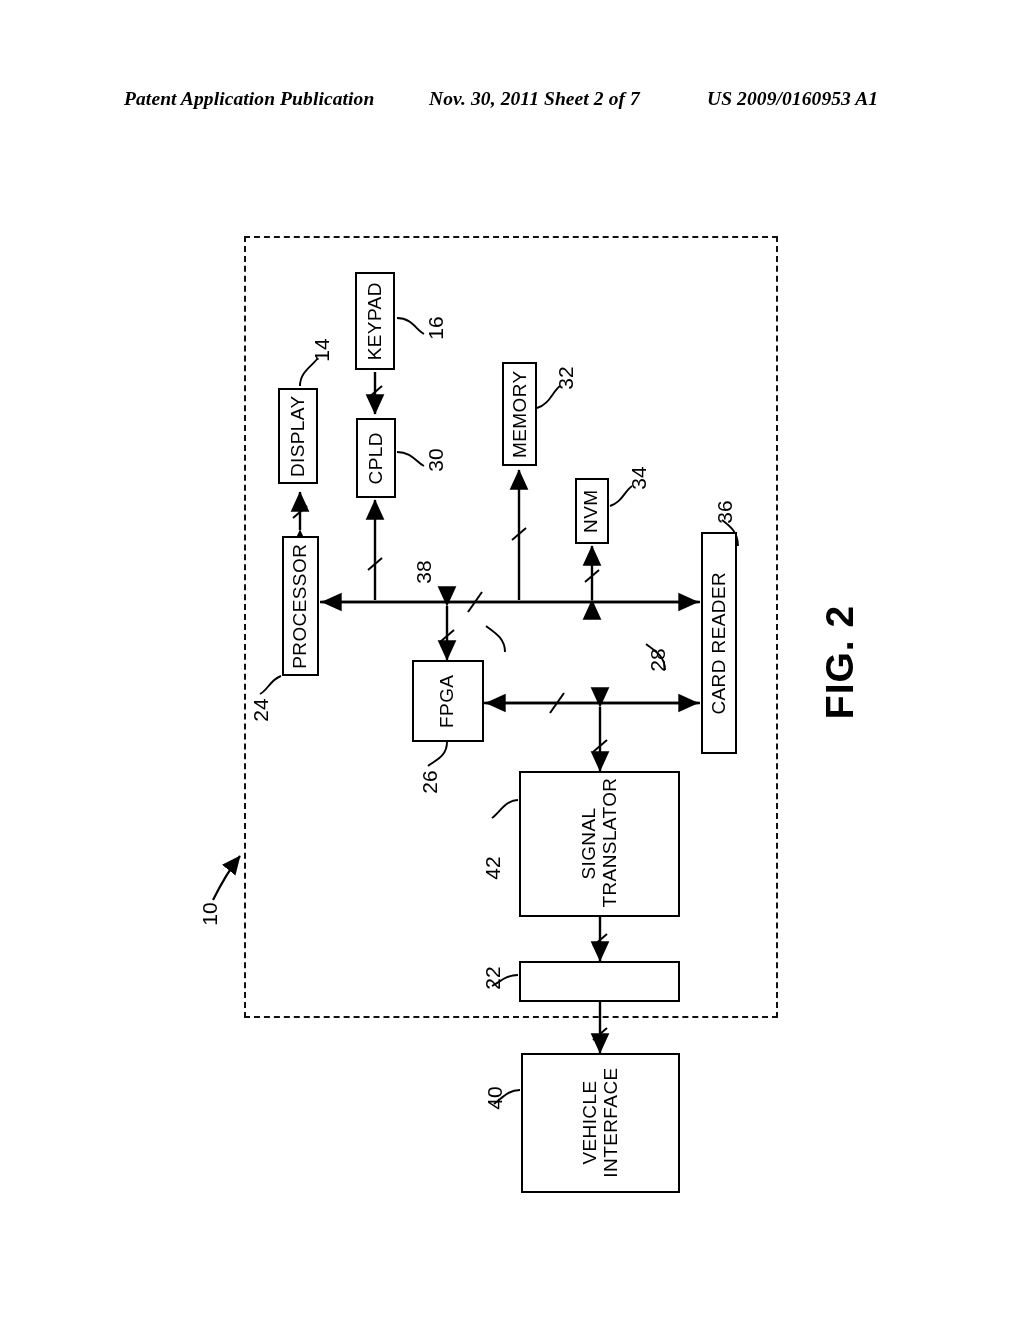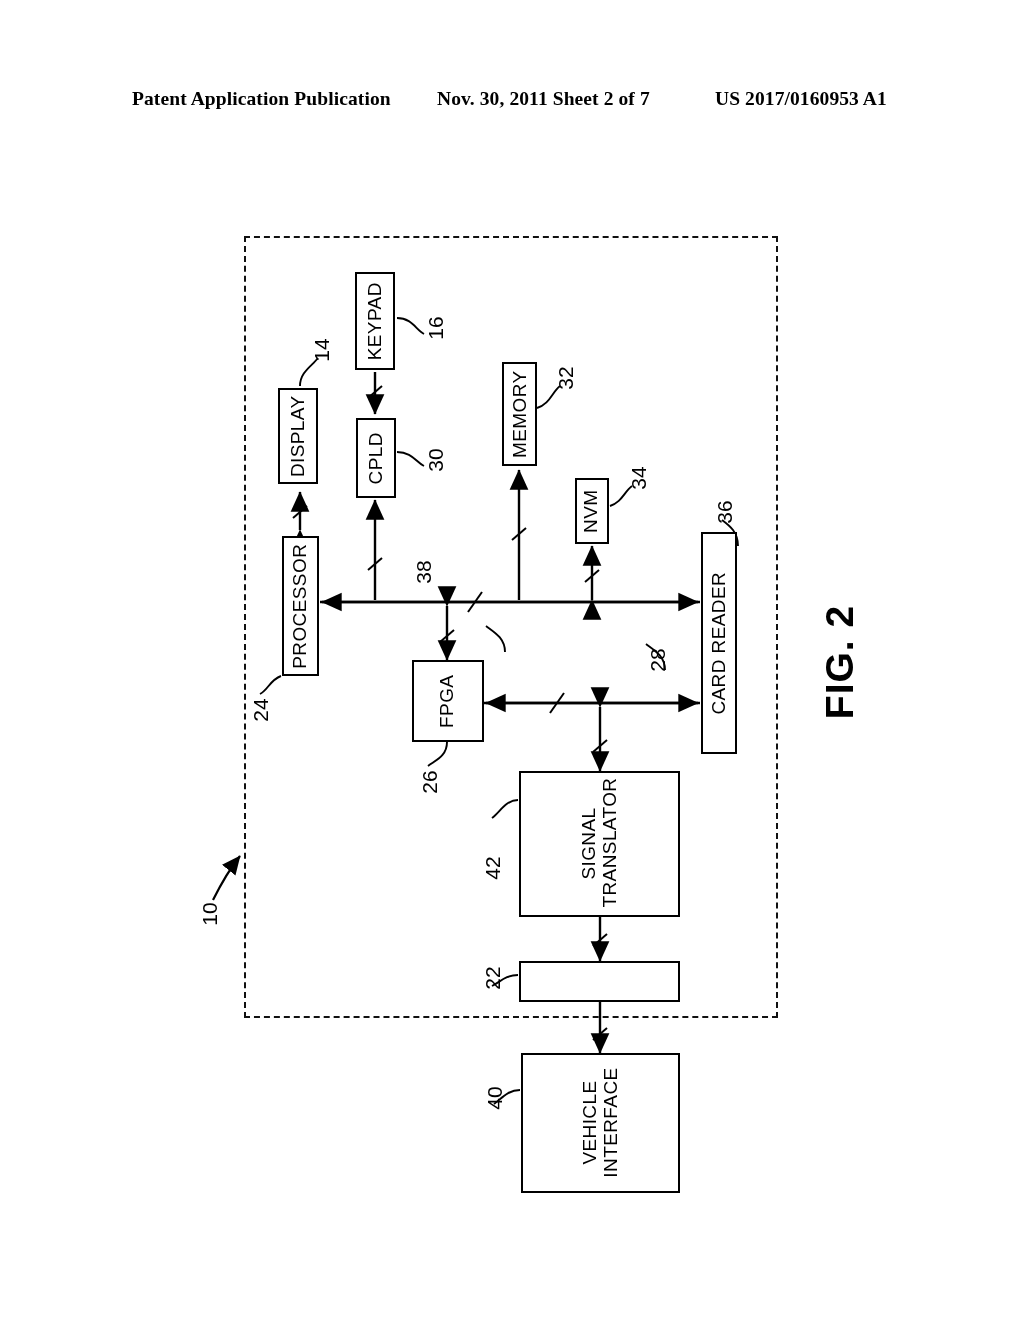--- a/index.html
+++ b/index.html
@@ -14,30 +14,31 @@
     position: relative;
     font-family: "Liberation Serif", serif;
     color: #000000;
     overflow: hidden;
   }
 
   
   .page-header {
     position: absolute;
     top: 88px;
-    left: 8px;
+    left: 0;
     width: 980px;
     height: 28px;
     display: flex;
     align-items: baseline;
     font-family: "Liberation Serif", serif;
     font-weight: bold;
     font-size: 19.5px;
     letter-spacing: 0.1px;
     white-space: nowrap;
+    font-style: italic;
   }
   .hdr-pub {
     position: absolute;
     left: 124px;
   }
   .hdr-date {
     position: absolute;
     left: 429px;
   }
   .hdr-num {
@@ -121,21 +122,21 @@
     overflow: visible;
     pointer-events: none;
   }
 </style>
 </head>
 <body>
 
 <div class="page-header">
   <span class="hdr-pub">Patent Application Publication</span>
   <span class="hdr-date">Nov. 30, 2011  Sheet 2 of 7</span>
-  <span class="hdr-num">US 2017/0160953 A1</span>
+  <span class="hdr-num">US 2009/0160953 A1</span>
 </div>
 
 <div id="figure-stage">
 
   <div class="enclosure"></div>
 
   <svg class="wires" viewBox="0 0 1024 1320" xmlns="http://www.w3.org/2000/svg">
     <defs>
       <marker id="ah" markerWidth="9" markerHeight="9" refX="8.2" refY="4.5" orient="auto" markerUnits="strokeWidth">
         <path d="M0,0.6 L8.5,4.5 L0,8.4 z" fill="#000"></path>

